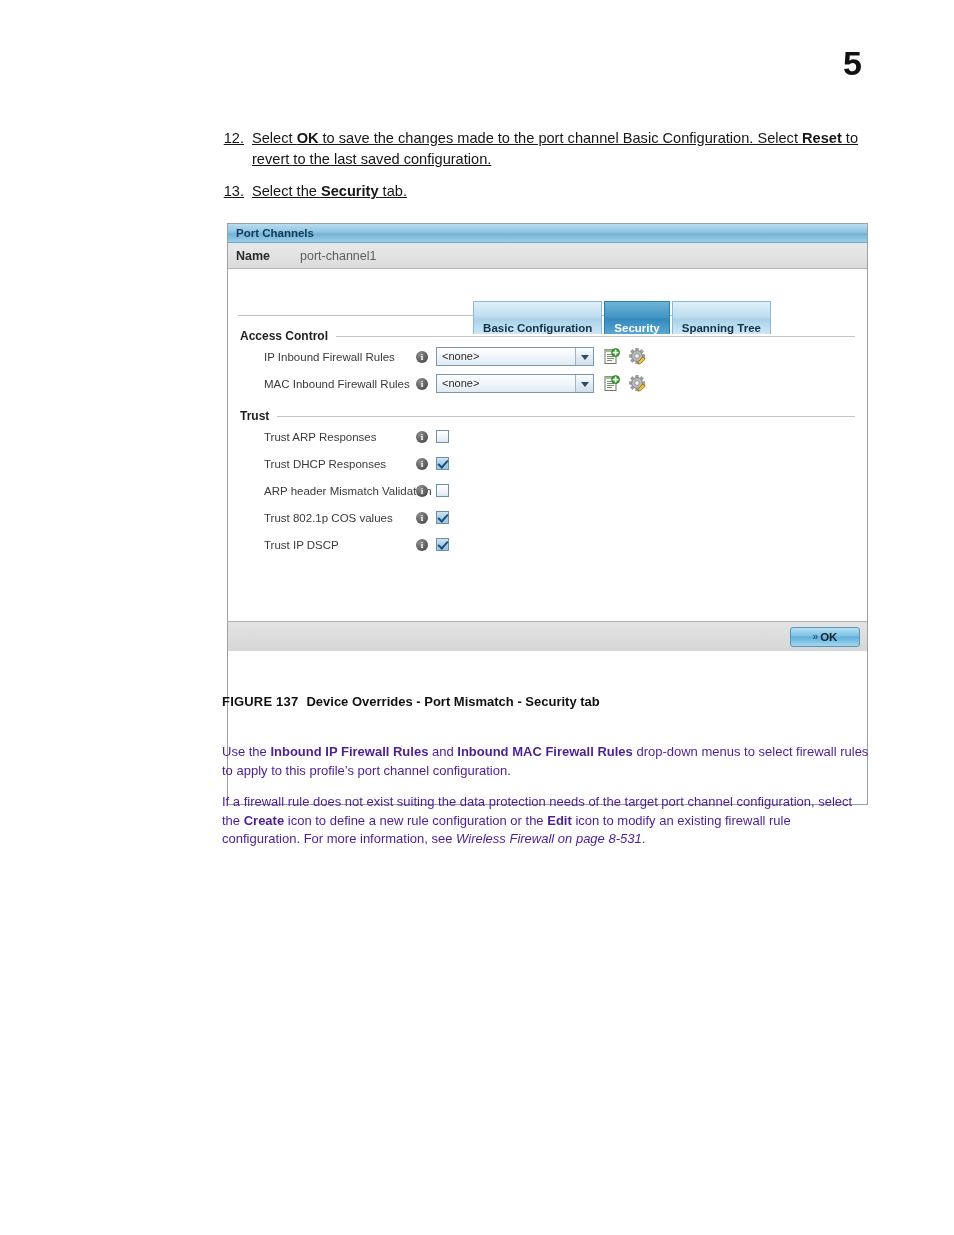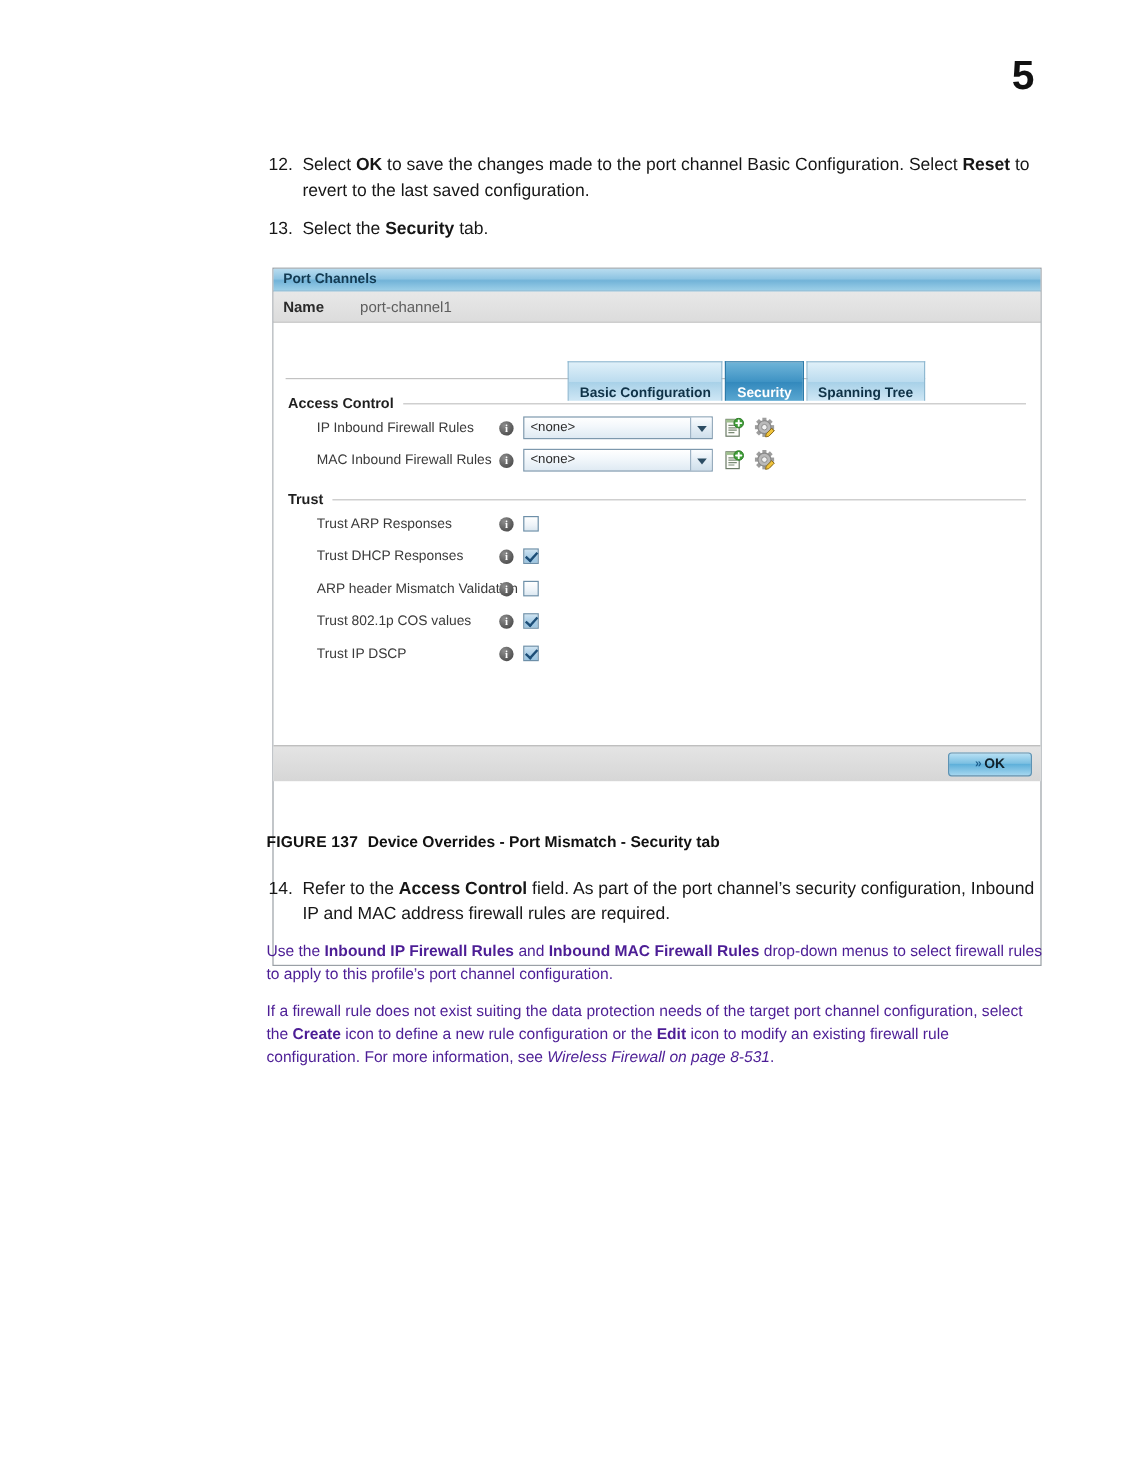--- a/index.html
+++ b/index.html
@@ -34,20 +34,21 @@
     top: 128px;
     width: 648px;
   }
 
   .step {
     display: flex;
     font-size: 14.6px;
     line-height: 1.42;
     margin-bottom: 12px;
     color: #161616;
+    text-decoration: underline;
   }
   .step .num {
     width: 30px;
     flex: 0 0 30px;
     text-align: right;
     padding-right: 8px;
     box-sizing: border-box;
   }
   .step .txt { flex: 1 1 auto; }
 
@@ -498,19 +499,15 @@
     </div>
 
   </div>
 </div>
 
 <div class="figure-caption">
   <span class="fig-num">FIGURE 137</span><span class="fig-text">Device Overrides - Port Mismatch - Security tab</span>
 </div>
 
 <div class="doc-lower" id="lower-body">
-    <div class="step">
-      <div class="num">14.</div>
-      <div class="txt"><span>Refer to the </span><b>Access Control</b><span> field. As part of the port channel’s security configuration, Inbound IP and MAC address firewall rules are required.</span></div>
-    </div>
     <p class="para"><span>Use the </span><b>Inbound IP Firewall Rules</b><span> and </span><b>Inbound MAC Firewall Rules</b><span> drop-down menus to select firewall rules to apply to this profile’s port channel configuration.</span></p>
     <p class="para"><span>If a firewall rule does not exist suiting the data protection needs of the target port channel configuration, select the </span><b>Create</b><span> icon to define a new rule configuration or the </span><b>Edit</b><span> icon to modify an existing firewall rule configuration. For more information, see </span><i>Wireless Firewall on page 8-531</i><span>.</span></p>
   </div>
 
 </body></html>

